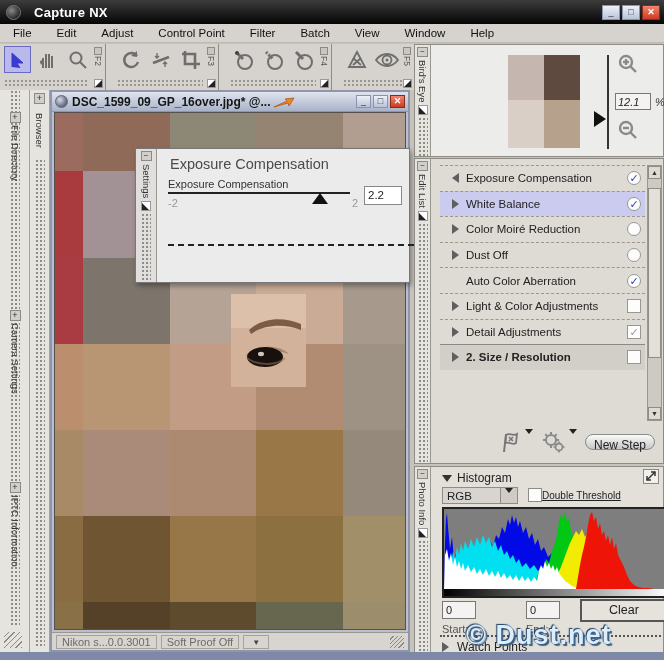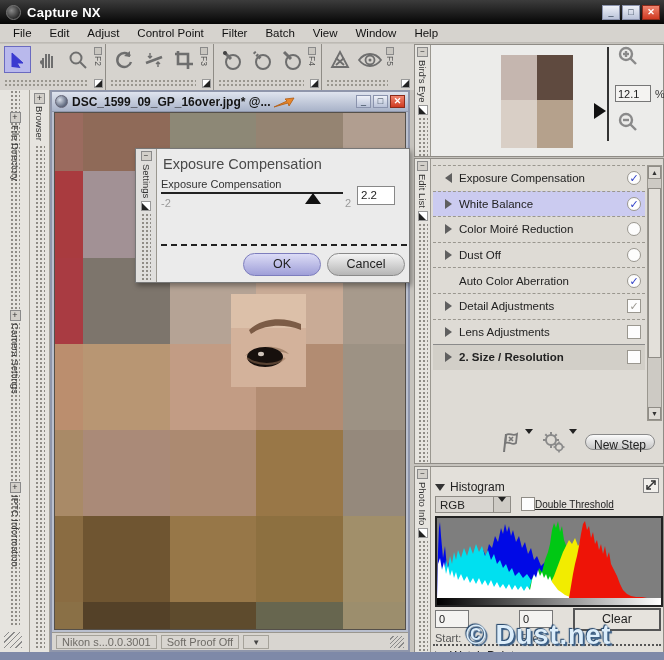--- a/index.html
+++ b/index.html
@@ -1,18 +1,18 @@
 <!DOCTYPE html>
 <html><head>
 <meta charset="utf-8">
 <style>
   * { margin:0; padding:0; box-sizing:border-box; }
   html,body { width:664px; height:660px; overflow:hidden; }
   body { font-family:"Liberation Sans", sans-serif; background:#c6c3bd; position:relative; font-size:11px; color:#222; }
-  .abs { position:absolute; }
+  .abs { position:absolute;gap:7px; }
 
   
   #titlebar { left:0; top:0; width:664px; height:24px; background:linear-gradient(#3c3c3c,#050505); display:flex; align-items:center; padding:0 4px; }
   #app-icon { width:15px; height:15px; border-radius:50%; background:radial-gradient(circle at 35% 35%, #8a8a8a, #2a2a2a 70%); border:1px solid #777; margin:0 6px 0 2px; }
   #app-title { color:#fff; font-weight:bold; font-size:13px; letter-spacing:.3px; }
   .winbtns { margin-left:auto; display:flex; gap:2px; }
   .wbtn { width:18px; height:15px; border:1px solid #8a93ad; background:linear-gradient(#eef1f8,#b9c2d8); font-size:9px; line-height:13px; text-align:center; color:#234; }
   .wbtn.close { background:linear-gradient(#f0846e,#cf3a22); color:#fff; font-weight:bold; border-color:#8a2a1a; }
 
   
@@ -38,21 +38,21 @@
   .minus-btn { width:11px; height:10px; background:#d2cfc9; border:1px solid #8a8a8a; font-size:8px; line-height:8px; text-align:center; color:#333; margin:2px 0; }
   .ptab-label { font-size:9.5px; color:#333; writing-mode:vertical-rl; margin:1px 0 3px; }
   .fold { width:10px; height:10px; background:#fff; border:1px solid #999; position:relative; margin-bottom:2px; }
   .fold::after { content:""; position:absolute; left:0; bottom:0; border-right:7px solid transparent; border-bottom:7px solid #222; }
   .vdots { flex:1; width:10px; background-image:radial-gradient(#8f8c86 1px, transparent 1.2px); background-size:4px 4px; }
 
   
   #birdseye { left:414px; top:44px; width:250px; height:113px; background:#ececea; border:1px solid #8f8c86; display:flex; }
   #birdseye .ptab { width:16px; }
   #be-thumb { position:absolute; left:70px; top:10px; width:72px; height:93px; display:grid; grid-template-columns:1fr 1fr; grid-template-rows:45px 48px; }
-  #be-zoomcol { position:absolute; right:8px; top:0; width:60px; height:100px; }
+  #be-zoomcol { position:absolute; right:8px; top:8px; width:60px; height:100px;font-style:italic; }
   .vline { position:absolute; left:12px; top:2px; width:2px; height:94px; background:#333; }
   .be-tri { position:absolute; left:-1px; top:58px; border-top:8px solid transparent; border-bottom:8px solid transparent; border-left:12px solid #111; }
   .mag { position:absolute; left:22px; width:22px; height:22px; }
   .mag svg { stroke:#8a8a8a; fill:none; stroke-width:2.4; }
   #be-zoomval { position:absolute; left:20px; top:40px; width:36px; height:17px; background:#f4f3f1; border:1px solid #777; font-size:11px; padding:2px 2px; }
   #be-pct { position:absolute; left:60px; top:43px; font-size:11px; color:#333; }
 
   
   #leftstrip { left:0; top:90px; width:30px; height:562px; background:#e6e4df; border-right:1px solid #a5a29a; }
   .dock-tab { position:absolute; left:5px; width:20px; display:flex; flex-direction:column; align-items:center; }
@@ -114,21 +114,21 @@
   #el-scroll { position:absolute; right:1px; top:6px; width:15px; bottom:42px; background:#cdcac4; border:1px solid #9a978f; }
   .sbtn { position:absolute; left:0; width:13px; height:13px; background:#dedbd5; border:1px solid #8f8c86; font-size:7px; text-align:center; line-height:12px; color:#333; }
   #el-thumb { position:absolute; left:0; top:22px; width:13px; height:170px; background:#e3e0da; border:1px solid #8f8c86; }
   #el-footer { position:absolute; left:0; bottom:2px; right:0; height:38px; display:flex; align-items:center; justify-content:flex-end; gap:8px; padding-right:8px; }
   .drop-tri { width:0; height:0; border-left:4px solid transparent; border-right:4px solid transparent; border-top:5px solid #222; align-self:flex-start; margin:6px 0 0 -6px; }
   #newstep-btn { width:70px; height:16px; border-radius:11px; border:1px solid #8a8a8a; background:linear-gradient(#fbfbfb,#c6c6c6); font-size:12px; text-align:center; line-height:20px; }
 
   
   #photoinfo { left:414px; top:466px; width:250px; height:194px; background:#e3e0da; border:1px solid #8f8c86; display:flex; }
   #photoinfo .ptab { width:16px; }
-  #pi-body { position:relative; flex:1;margin-top:9px; }
+  #pi-body { position:relative; flex:1; }
   #hist-header { position:absolute; left:4px; top:4px; display:flex; align-items:center; gap:5px; font-size:12px; color:#222; }
   .tri-d { width:0; height:0; border-left:5px solid transparent; border-right:5px solid transparent; border-top:7px solid #333; }
   #expand-btn { position:absolute; right:4px; top:2px; width:16px; height:15px; background:#f2f0ec; border:1px solid #888; }
   #expand-btn svg { stroke:#333; stroke-width:1.5; fill:none; }
   #rgb-combo { position:absolute; left:4px; top:20px; width:76px; height:17px; border:1px solid #8f8c86; background:#d8d5d0; display:flex; }
   #rgb-combo .val { flex:1; font-size:11.5px; padding:2px 4px; }
   #rgb-combo .arrow { width:17px; border-left:1px solid #8f8c86; background:#cfccc6; display:flex; align-items:center; justify-content:center; }
   #dt-check { position:absolute; left:90px; top:21px; width:14px; height:14px; background:#fdfdfd; border:1px solid #8f8c86; }
   #dt-label { position:absolute; left:104px; top:23px; font-size:10px;text-decoration:underline; }
   #hist-frame { position:absolute; left:4px; top:40px; width:228px; height:91px; border:2px solid #222; background:#7e7e7e; }
@@ -416,22 +416,20 @@
   </div>
   <div id="dlg-body">
     <div id="dlg-title">Exposure Compensation</div>
     <div id="dlg-label">Exposure Compensation</div>
     <div id="dlg-slider"></div>
     <div id="dlg-min">-2</div>
     <div id="dlg-max">2</div>
     <div id="dlg-thumb"></div>
     <div id="dlg-value">2.2</div>
     <div id="dlg-dash"></div>
-    <div id="ok-btn" class="pill">OK</div>
-    <div id="cancel-btn" class="pill">Cancel</div>
   </div>
 </div>
 
 <div id="editlist" class="abs">
   <div class="ptab">
     <div class="minus-btn">−</div>
     <div class="ptab-label">Edit List</div>
     <div class="fold"></div>
     <div class="vdots"></div>
   </div>
@@ -457,27 +455,27 @@
           <div class="el-label">Dust Off</div>
           <div class="el-ctl circle"></div>
         </div>
         <div class="el-row">
           <div class="tri-none"></div>
           <div class="el-label">Auto Color Aberration</div>
           <div class="el-ctl circle">✓</div>
         </div>
         <div class="el-row">
           <div class="tri-r"></div>
+          <div class="el-label">Light &amp; Color Adjustments</div>
+          <div class="el-ctl "></div>
+        </div>
+        <div class="el-row">
+          <div class="tri-r"></div>
           <div class="el-label">Detail Adjustments</div>
           <div class="el-ctl gcheck">✓</div>
-        </div>
-        <div class="el-row">
-          <div class="tri-r"></div>
-          <div class="el-label">Lens Adjustments</div>
-          <div class="el-ctl "></div>
         </div>
         <div class="el-row boldrow">
           <div class="tri-r"></div>
           <div class="el-label">2. Size / Resolution</div>
           <div class="el-ctl "></div>
         </div>
       </div>
     <div id="el-scroll">
       <div class="sbtn" style="top:0;">▲</div>
       <div id="el-thumb"></div>

